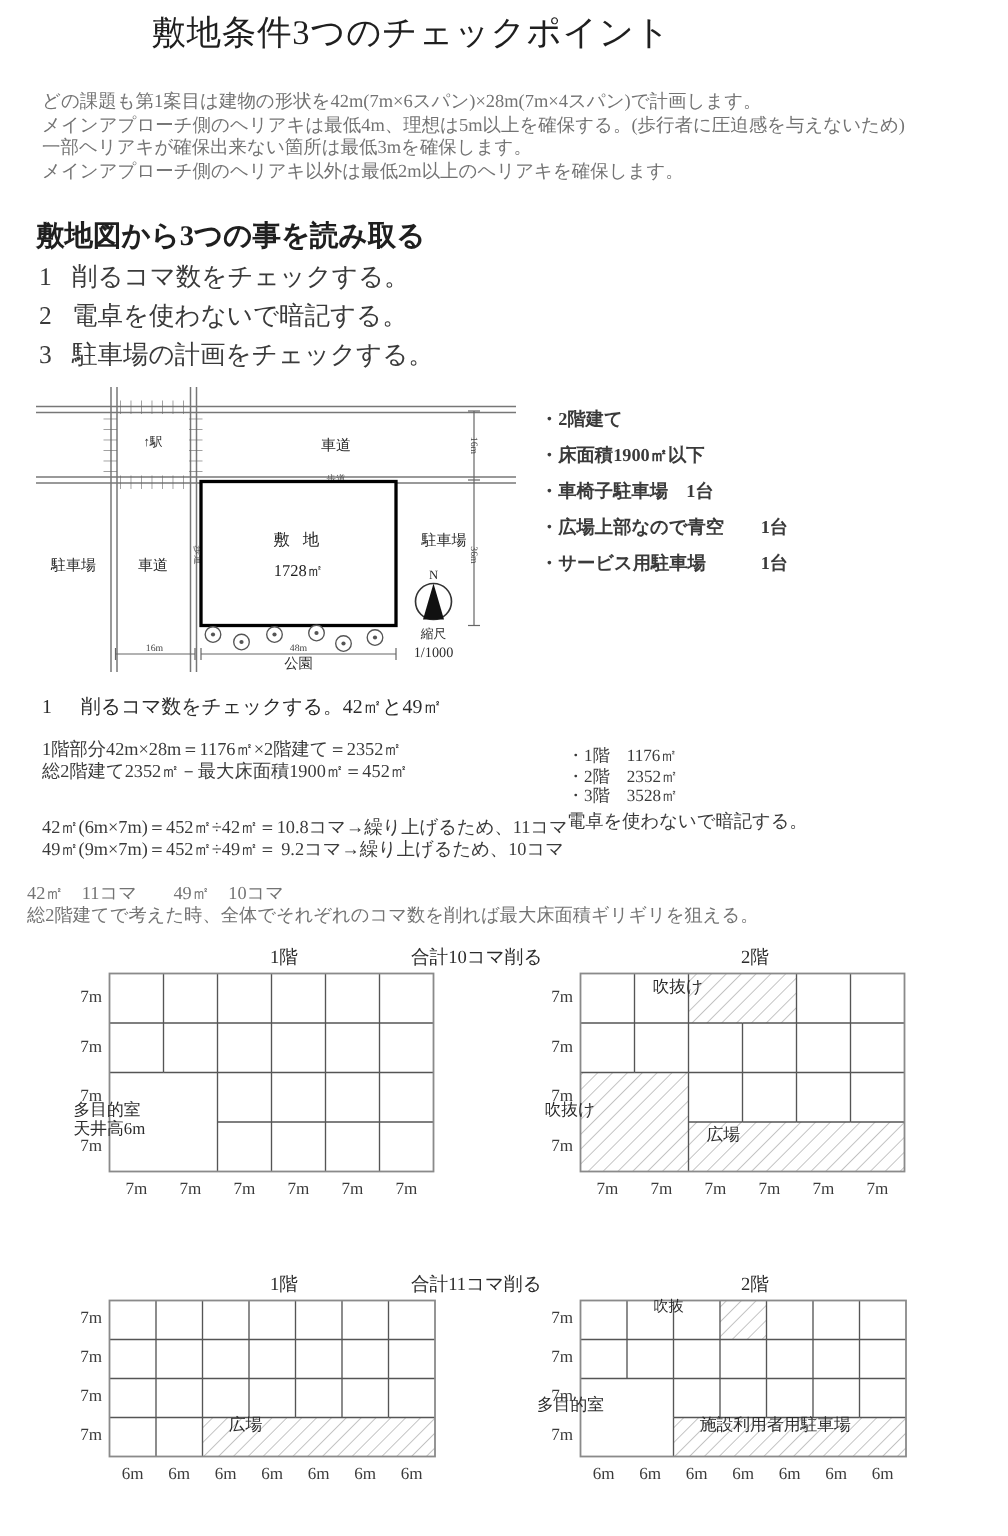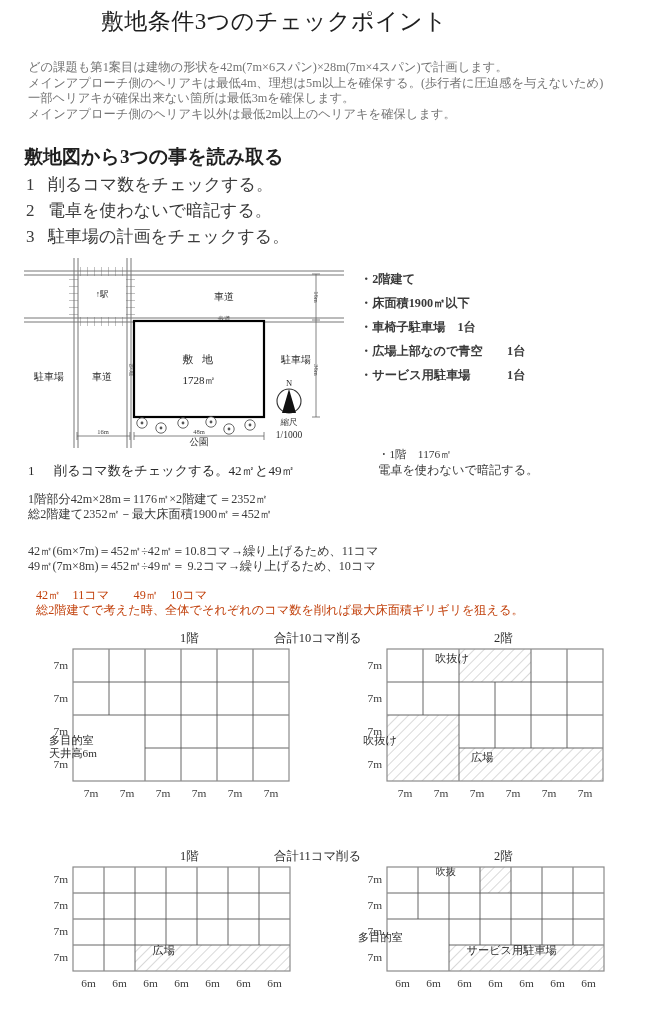--- a/index.html
+++ b/index.html
@@ -54,24 +54,24 @@
   .calc-h .n { display:inline-block; width:26px; }
   .calc-a {
     position:absolute; left:28px; top:492px;
     font-size:12.2px; line-height:15px; color:#3a3a3a; white-space:nowrap;
   }
   .calc-b {
     position:absolute; left:28px; top:544px;
     font-size:12.2px; line-height:15px; color:#3a3a3a; white-space:nowrap;
   }
   .calc-c {
-    position:absolute; left:36px; top:588px;
-    font-size:12.2px; line-height:15px; color:#c2410c; white-space:nowrap;font-family:Liberation Serif, serif;
-  }
-  .side-note { position:absolute; left:378px; top:448px; width:290px; }
+    position:absolute; left:18px; top:588px;
+    font-size:12.2px; line-height:15px; color:#737373; white-space:nowrap;font-family:Liberation Serif, serif;
+  }
+  .side-note { position:absolute; left:378px; top:498px; width:290px; }
   .side-note .sn {
     font-size:11.4px; line-height:13.6px; color:#3a3a3a; white-space:nowrap;
   }
   .side-note .sn.big { font-size:12.2px; margin-top:2px; }
 
   
   .plan { position:absolute; }
   .plan .cap-left, .plan .cap-mid, .plan .cap-right {
     position:absolute; font-size:12.4px; color:#2b2b2b; white-space:nowrap;
   }
@@ -218,30 +218,32 @@
     <span class="n">1</span><span>削るコマ数をチェックする。42㎡と49㎡</span>
   </div>
 
   <div class="calc-a">
     <div>1階部分42m×28m＝1176㎡×2階建て＝2352㎡</div>
     <div>総2階建て2352㎡－最大床面積1900㎡＝452㎡</div>
   </div>
 
   <div class="calc-b">
     <div>42㎡(6m×7m)＝452㎡÷42㎡＝10.8コマ→繰り上げるため、11コマ</div>
-    <div>49㎡(7m×8m)＝452㎡÷49㎡＝ 9.2コマ→繰り上げるため、10コマ</div>
+    <div>49㎡(9m×7m)＝452㎡÷49㎡＝ 9.2コマ→繰り上げるため、10コマ</div>
   </div>
 
   <div class="calc-c">
     <div>42㎡　11コマ　　49㎡　10コマ</div>
     <div>総2階建てで考えた時、全体でそれぞれのコマ数を削れば最大床面積ギリギリを狙える。</div>
   </div>
 
   <div class="side-note">
     <div class="sn">・1階　1176㎡</div>
+    <div class="sn">・2階　2352㎡</div>
+    <div class="sn">・3階　3528㎡</div>
     <div class="sn big">電卓を使わないで暗記する。</div>
   </div>
 
   <div class="plan" id="plan-0" style="left:0; top:630px; width:672px; height:200px;">
     <div class="cap-left" style="left:180px; top:0;">1階</div>
     <div class="cap-mid" style="left:274px; top:0;">合計10コマ削る</div>
     <div class="cap-right" style="left:494px; top:0;">2階</div>
     <div class="grid-wrap" id="g-0-L" style="left:72px; top:18px;">
         <svg width="218" height="134" class="gsvg">
           <defs>
@@ -484,21 +486,21 @@
           <line x1="187" y1="79" x2="218" y2="79" stroke="#555555" stroke-width="0.9"></line>
           <rect x="1" y="1" width="217" height="104" fill="none" stroke="#8a8a8a" stroke-width="1.2"></rect>
         </svg>
         <div class="celltext sm" style="left: 49.5px; top: 0px; width: 120px;">
           <div>吹抜</div>
         </div>
         <div class="celltext" style="left: -28px; top: 65px; width: 120px;">
           <div>多目的室</div>
         </div>
         <div class="celltext" style="left: 80.5px; top: 78px; width: 120px;">
-          <div>サービス用駐車場</div>
+          <div>施設利用者用駐車場</div>
         </div>
         <div class="rowlab" style="left: -34px; top: 7px; width: 30px;">7m</div>
         <div class="rowlab" style="left: -34px; top: 33px; width: 30px;">7m</div>
         <div class="rowlab" style="left: -34px; top: 59px; width: 30px;">7m</div>
         <div class="rowlab" style="left: -34px; top: 85px; width: 30px;">7m</div>
         <div class="collab" style="left: -1.5px; top: 111px; width: 36px;">6m</div>
         <div class="collab" style="left: 29.5px; top: 111px; width: 36px;">6m</div>
         <div class="collab" style="left: 60.5px; top: 111px; width: 36px;">6m</div>
         <div class="collab" style="left: 91.5px; top: 111px; width: 36px;">6m</div>
         <div class="collab" style="left: 122.5px; top: 111px; width: 36px;">6m</div>

